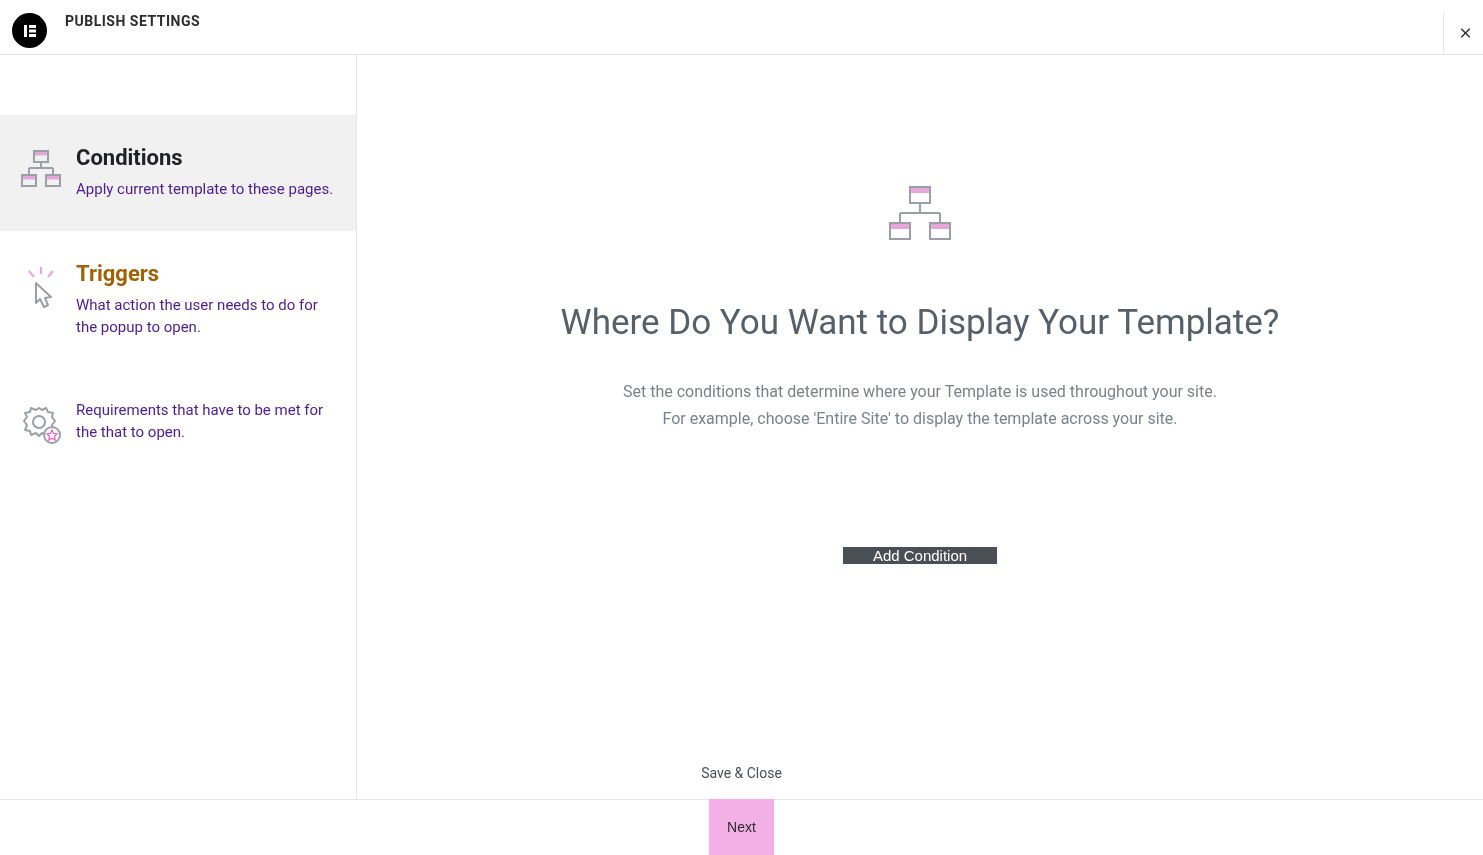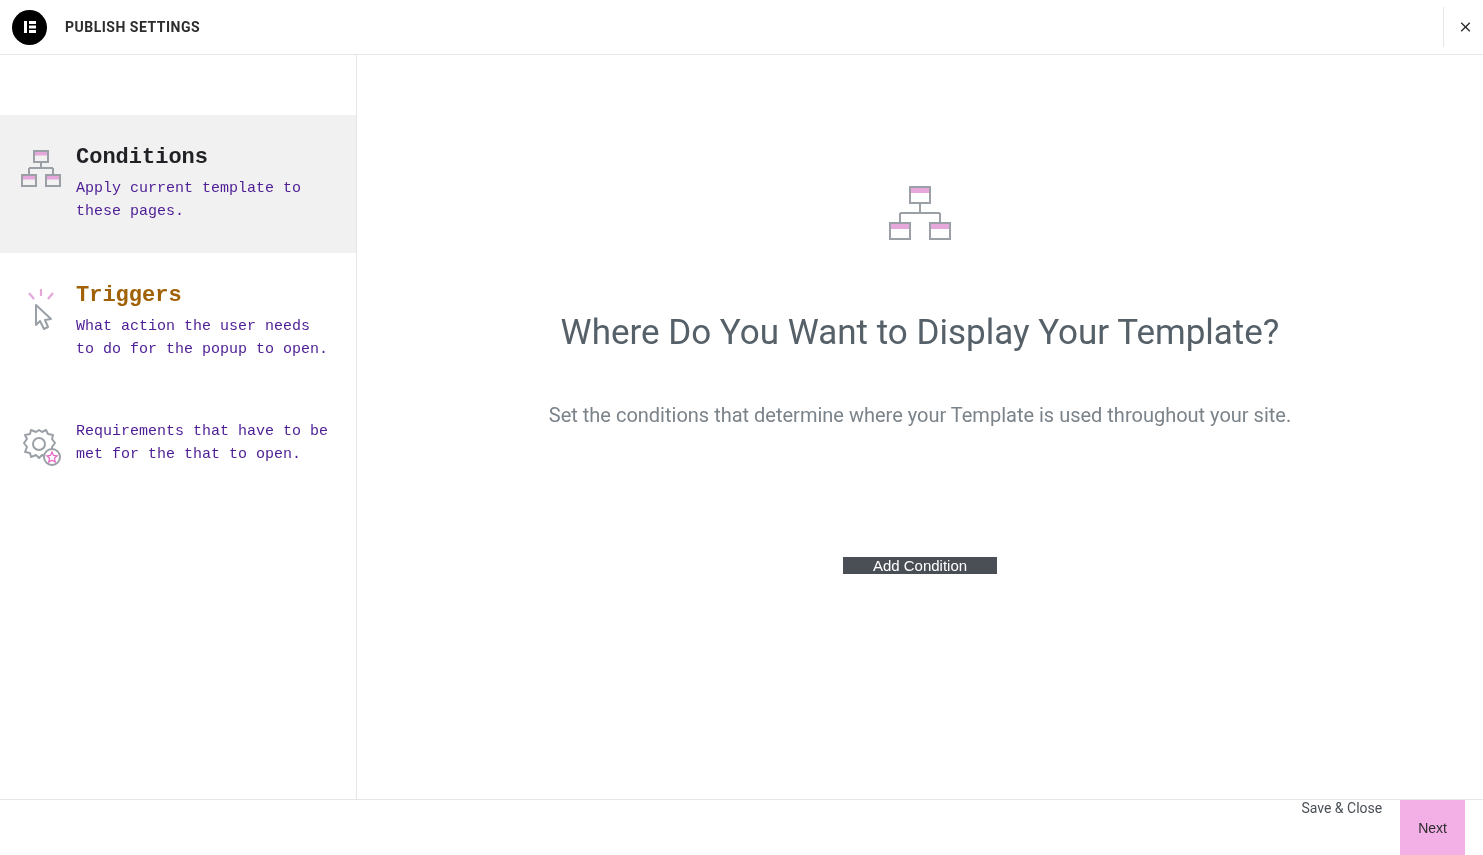--- a/index.html
+++ b/index.html
@@ -1,36 +1,36 @@
 <!DOCTYPE html>
 <html><head>
 <meta charset="utf-8">
 <style>
 * { margin:0; padding:0; box-sizing:border-box; }
 body { font-family:'Roboto','Helvetica Neue',Arial,sans-serif; background:#fff; color:#333; width:1483px; height:855px; overflow:hidden; display:flex; flex-direction:column; }
-.header { height:55px; border-bottom:1px solid #e6e6e6; display:flex; align-items:center; padding:0 12px; }
+.header { height:55px; border-bottom:1px solid #e6e6e6; display:flex; padding:13px 12px; }
 .logo { width:35px; height:35px; border-radius:50%; background:#000; display:flex; align-items:center; justify-content:center; margin-right:18px; }
 .header-title { font-size:14px; font-weight:700; letter-spacing:0.5px; color:#2c2c2c; }
 .header-spacer { flex:1; }
 .close-btn { width:28px; height:28px; display:flex; align-items:center; justify-content:center; cursor:pointer; border-left:1px solid #e6e6e6; padding-left:16px; margin-left:10px; height:40px; }
 .main { flex:1; display:flex; overflow:hidden; }
-.sidebar { width:357px; border-right:1px solid #e6e6e6; padding-top:60px; background:#fff;font-family:Liberation Mono, monospace; }
+.sidebar { width:357px; border-right:1px solid #e6e6e6; padding-top:60px; background:#fff; }
 .tab { display:flex; padding:30px 20px 30px 16px; cursor:pointer; }
 .tab.active { background:#f1f1f1; }
 .tab-icon { width:50px; flex:0 0 50px; display:flex; align-items:flex-start; justify-content:center; margin-right:10px; padding-top:4px; }
 .tab-text { flex:1; }
 .tab-title-d { font-size:22px; font-weight:700; color:#a16207; margin-bottom:8px; }
 .tab.active .tab-title-d { color:#1f2124; }
 .tab-desc { font-size:15px; line-height:1.5; color:#4c1d95; }
-.content { flex:1; display:flex; flex-direction:column; align-items:center; padding-top:130px;gap:10px; }
+.content { flex:1; display:flex; flex-direction:column; align-items:center; padding-top:130px; }
 .big-icon { margin-bottom:55px; }
 .heading { font-size:35px; font-weight:400; color:#556068; margin-bottom:35px; text-align:center; }
-.desc { font-size:20px; color:#7b838a; text-align:center; line-height:1.7; max-width:900px; margin-bottom:115px; }
+.desc { font-size:16px; color:#7b838a; text-align:center; line-height:1.7; max-width:900px; margin-bottom:115px; }
 .add-btn { background:#4a4f56; color:#fff; border:none; padding:0 30px; font-size:15px; cursor:pointer; }
-.footer { height:56px; border-top:1px solid #e6e6e6; display:flex; align-items:flex-start; justify-content:flex-end; padding:0 18px; gap:18px; }
+.footer { height:56px; border-top:1px solid #e6e6e6; display:flex; align-items:center; justify-content:flex-end; padding:0 18px; gap:18px;flex-direction:column; }
 .save-close { font-size:14px; color:#4a4f56; cursor:pointer; }
 .next-btn { background:#f3b0e6; color:#2c2c2c; border:none; padding:20px 18px; font-size:14px; cursor:pointer; }
 </style>
 </head>
 <body>
 
 <div class="header">
   <div class="logo">
     <svg width="16" height="16" viewBox="0 0 16 16">
         <rect x="2" y="2" width="3" height="12" fill="#fff"></rect>
@@ -115,20 +115,21 @@
         <rect x="43" y="39" width="18" height="5" fill="#e6a8db"></rect>
         <line x1="32" y1="18" x2="32" y2="28" stroke="#9aa0a6" stroke-width="2"></line>
         <line x1="12" y1="28" x2="52" y2="28" stroke="#9aa0a6" stroke-width="2"></line>
         <line x1="12" y1="28" x2="12" y2="38" stroke="#9aa0a6" stroke-width="2"></line>
         <line x1="52" y1="28" x2="52" y2="38" stroke="#9aa0a6" stroke-width="2"></line>
       </svg>
     </div>
     <div class="heading">Where Do You Want to Display Your Template?</div>
     <div class="desc">
       <span>Set the conditions that determine where your Template is used throughout your site.</span><br>
+      <span>For example, choose 'Entire Site' to display the template across your site.</span>
     </div>
     <button class="add-btn">Add Condition</button>
   </div>
 </div>
 
 <div class="footer">
   <span class="save-close">Save &amp; Close</span>
   <button class="next-btn">Next</button>
 </div>
 

